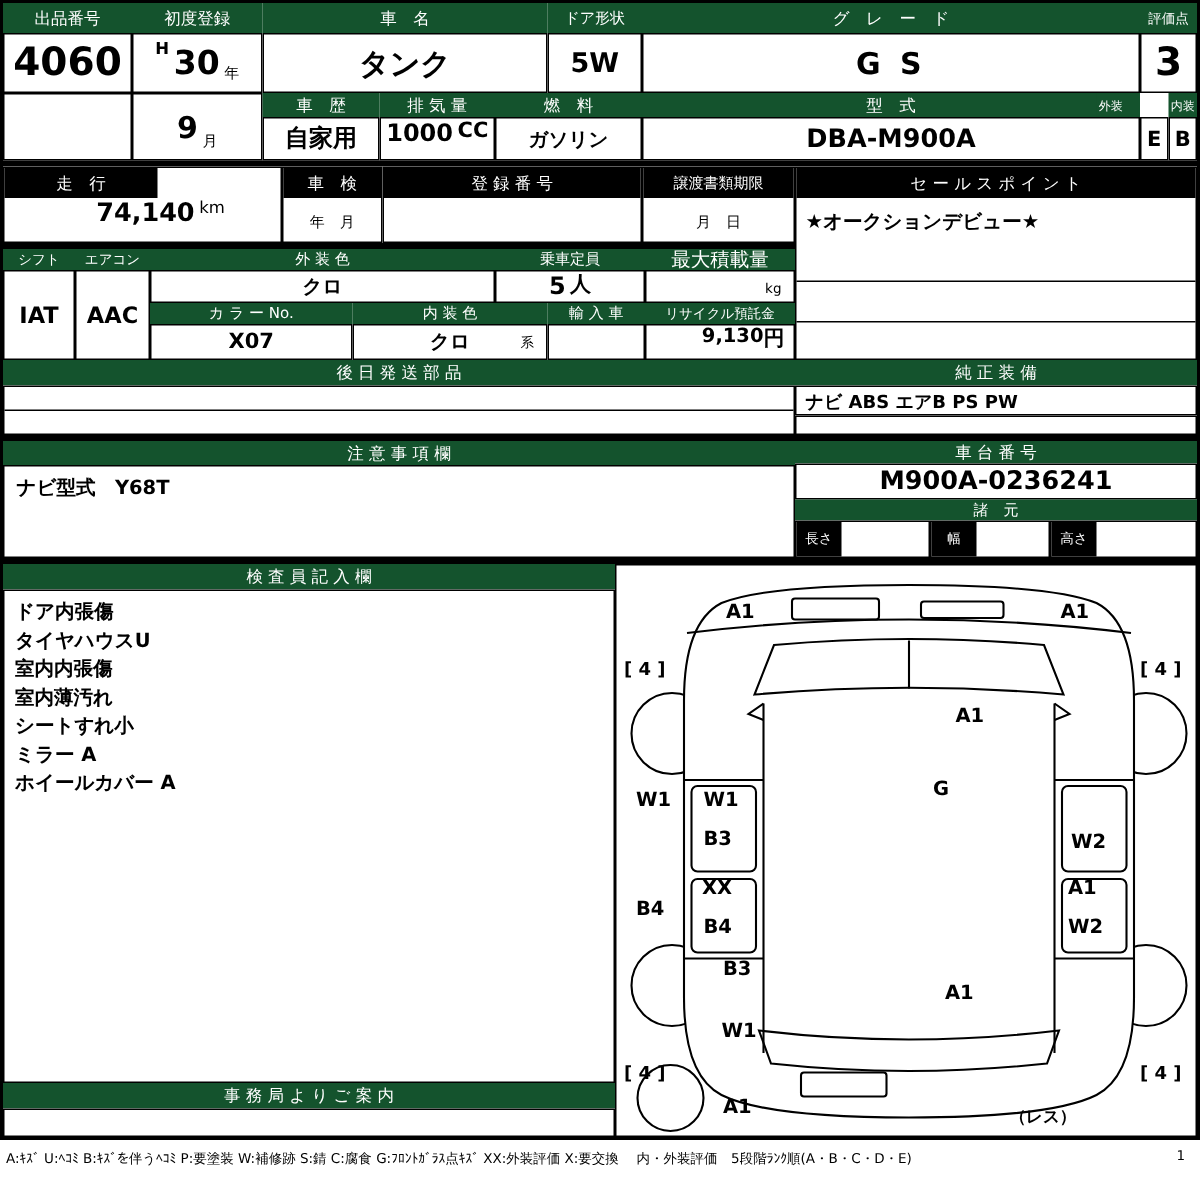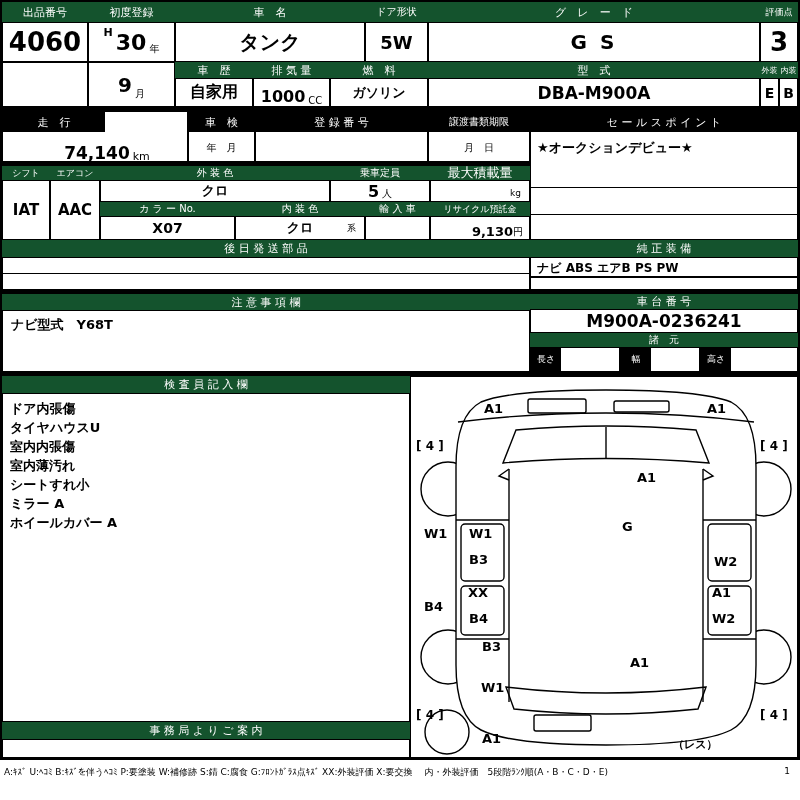--- a/index.html
+++ b/index.html
@@ -7,22 +7,22 @@
   .sheet{position:relative;width:800px;height:800px;background:#fff;color:#000;
          font-family:"DejaVu Sans","Liberation Sans",sans-serif;overflow:hidden}
   .abs{position:absolute}
   .cell{position:absolute;background:#fff;border:1px solid #000}
   .hdr{position:absolute;background:#14532d;color:#fff;display:flex;align-items:center;
        justify-content:center;font-size:11px;white-space:nowrap;overflow:hidden}
   .hdr-in{position:absolute;background:#000;color:#fff;display:flex;align-items:center;
        justify-content:center;font-size:11px;white-space:nowrap;overflow:hidden}
   .v{display:flex;align-items:center;justify-content:center;font-weight:bold}
   .sep{position:absolute;background:#000}
-  .base{display:flex;align-items:flex-end;justify-content:center;gap:3px;width:100%;height:100%}
-  .unit{font-size:10px;font-weight:normal}
+  .base{display:flex;align-items:flex-start;justify-content:center;gap:3px;width:100%;height:100%}
+  .unit{font-size:14px;font-weight:bold}
   .era-row{display:flex;width:100%;height:100%;justify-content:center;gap:3px}
   .era{font-size:11px;font-weight:bold;padding-top:3px;align-self:flex-start}
   .bignum{font-size:22px;font-weight:bold;align-self:center}
   .unit-bottom{font-size:10px;align-self:flex-end;padding-bottom:5px}
   .dlabel{position:absolute;font-size:13px;font-weight:bold;line-height:1;white-space:nowrap}
   .note-line{font-size:13px;font-weight:bold;line-height:19px;white-space:nowrap}
   .footer{position:absolute;display:flex;justify-content:space-between;align-items:flex-start;
           font-size:9px;white-space:nowrap}
   svg{position:absolute;left:0;top:0}
 </style>
@@ -74,21 +74,21 @@
       <span class="unit">CC</span>
     </div>
   </div>
 
   <div class="hdr" style="left:330px;top:62px;width:98px;height:16px">燃　料</div>
   <div class="cell v" style="left:330px;top:78px;width:98px;height:29px;font-size:13px">ガソリン</div>
 
   <div class="hdr" style="left:428px;top:62px;width:332px;height:16px">型　式</div>
   <div class="cell v" style="left:428px;top:78px;width:332px;height:29px;font-size:17px">DBA-M900A</div>
 
-  <div class="hdr" style="left:760px;top:62px;width:19px;height:16px;font-size:8px">外装</div>
+  <div class="hdr" style="left:731px;top:62px;width:19px;height:16px;font-size:8px">外装</div>
   <div class="hdr" style="left:779px;top:62px;width:19px;height:16px;font-size:8px">内装</div>
   <div class="cell v" style="left:760px;top:78px;width:19px;height:29px;font-size:14px">E</div>
   <div class="cell v" style="left:779px;top:78px;width:19px;height:29px;font-size:14px">B</div>
 
   <div class="sep" style="left:2px;top:107px;width:796px;height:4px"></div>
 
   <div class="cell" style="left:2px;top:111px;width:186px;height:51px">
     <div class="hdr-in" style="left:0;top:0;width:102px;height:20px">走　行</div>
     <div class="base abs" style="left:12px;top:20px;height:31px">
       <span style="font-size:17px;font-weight:bold">74,140</span>

